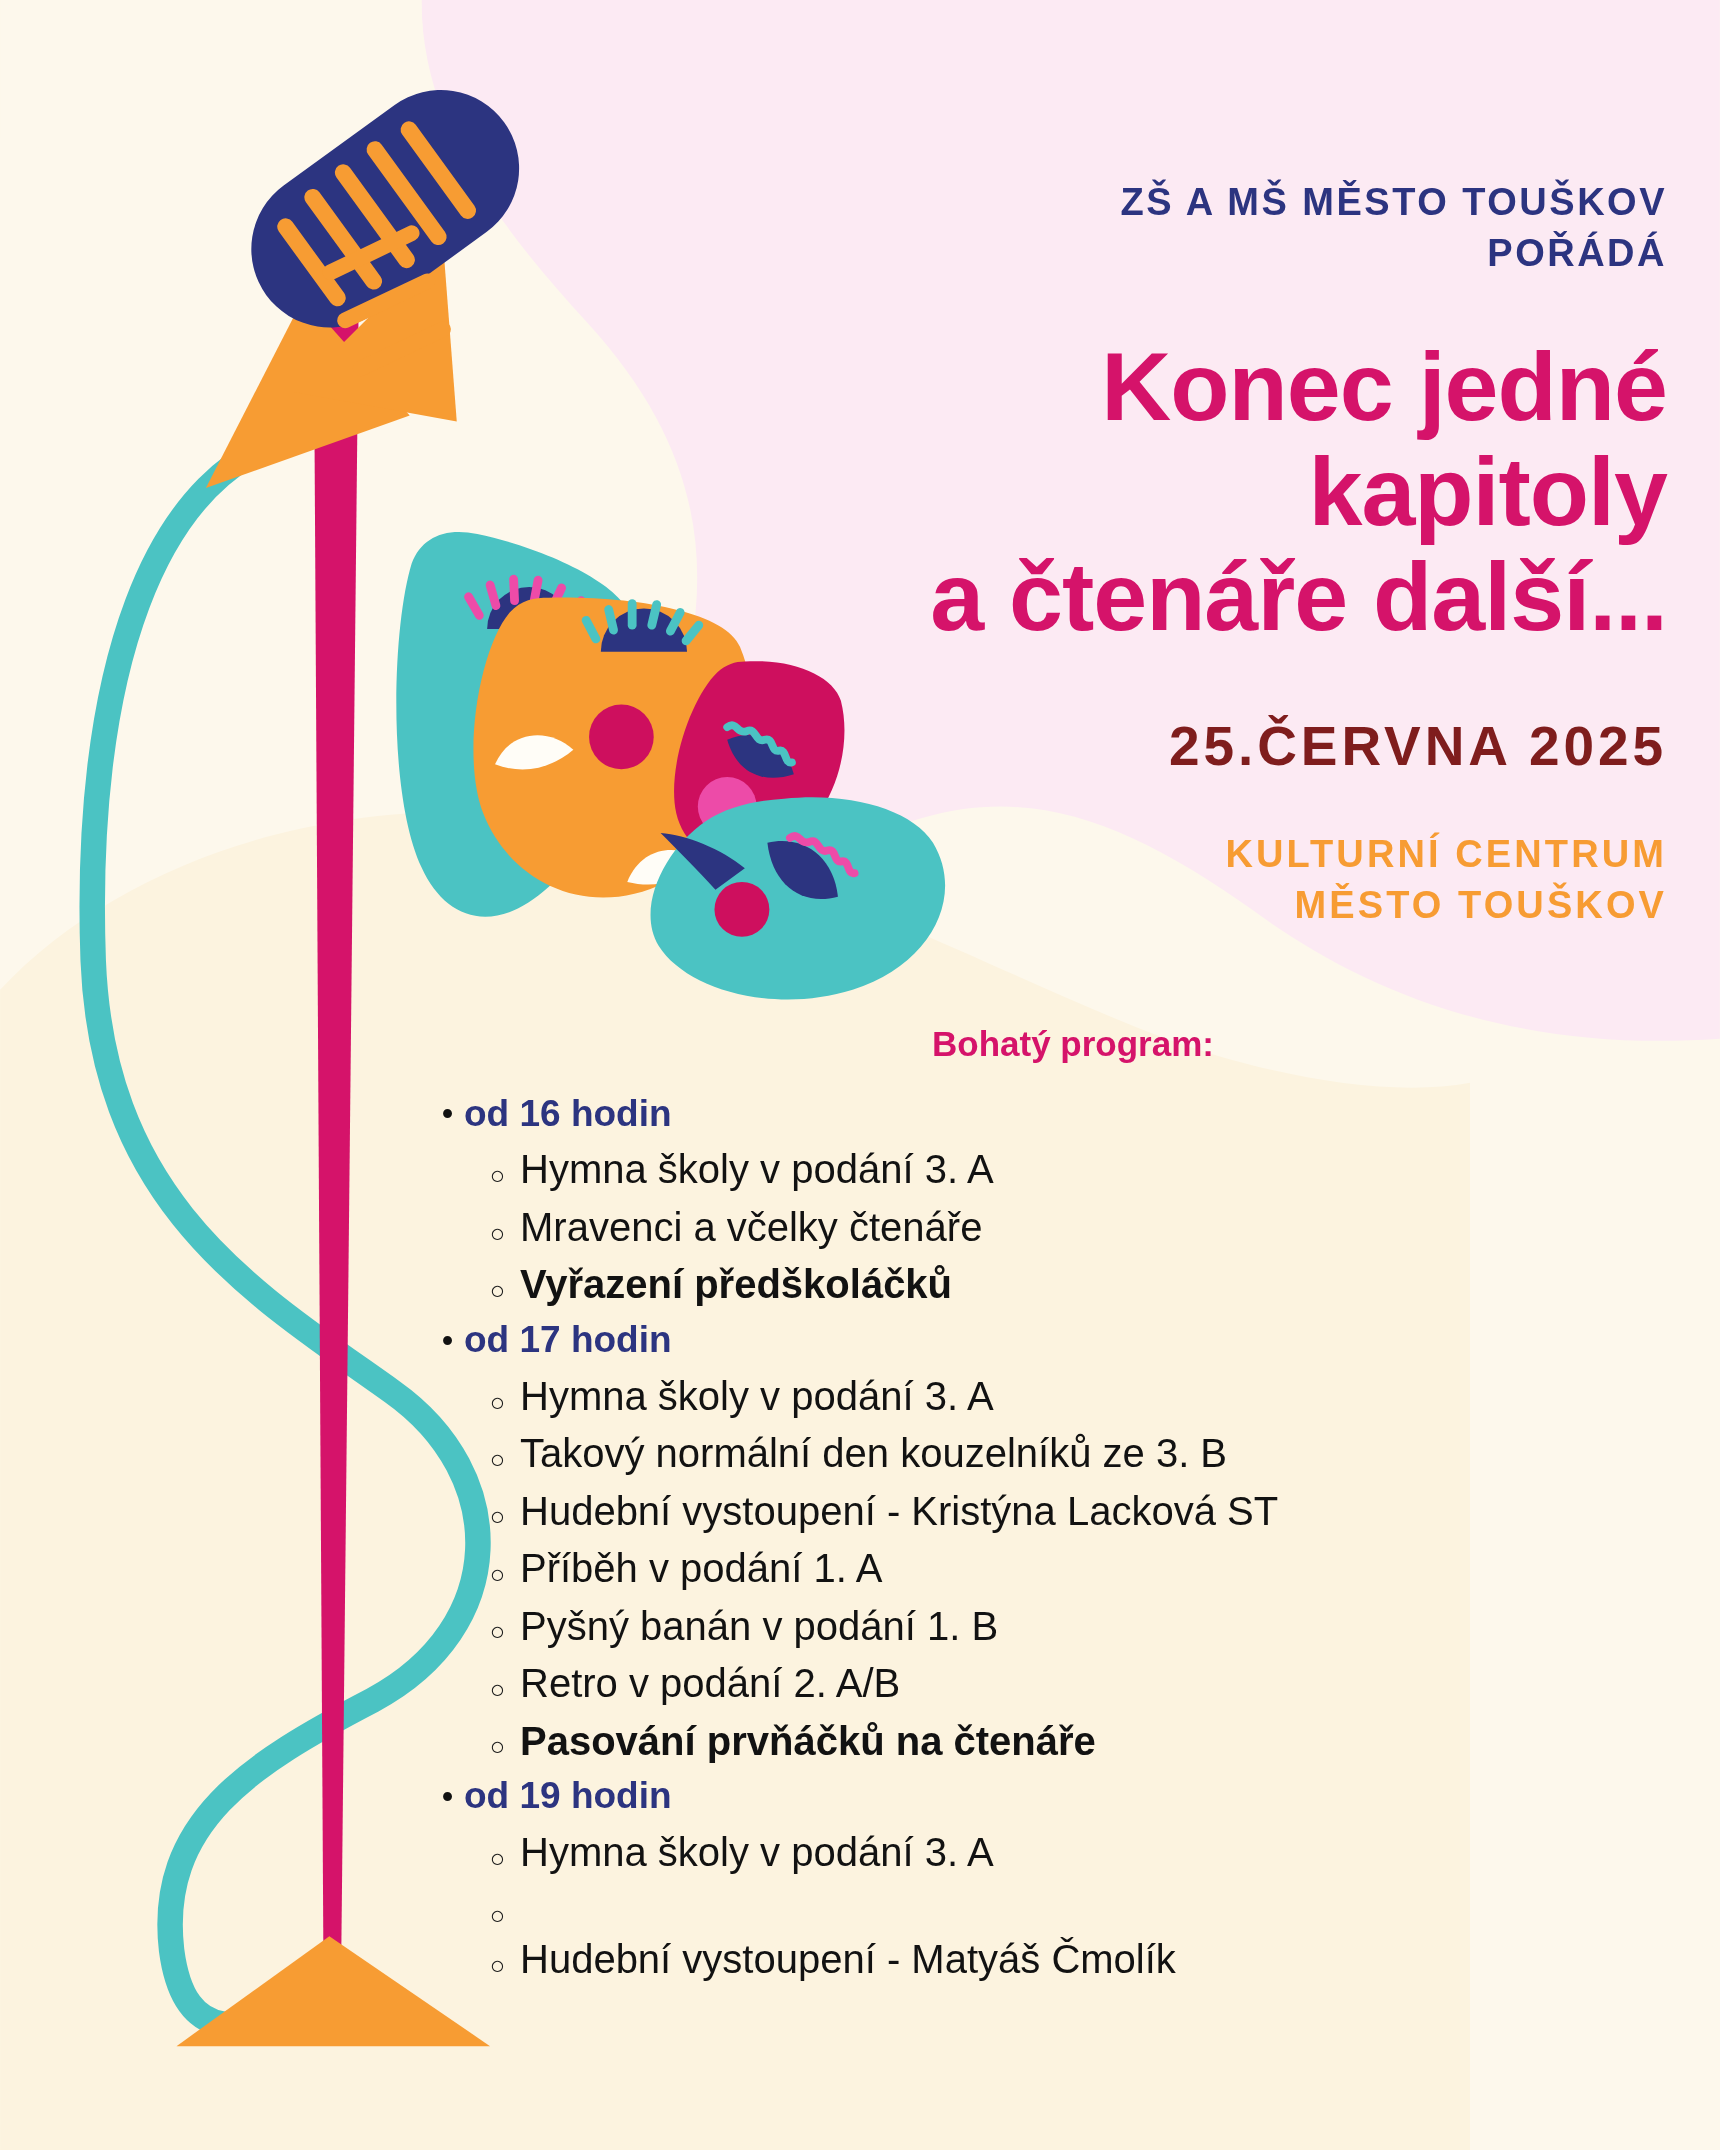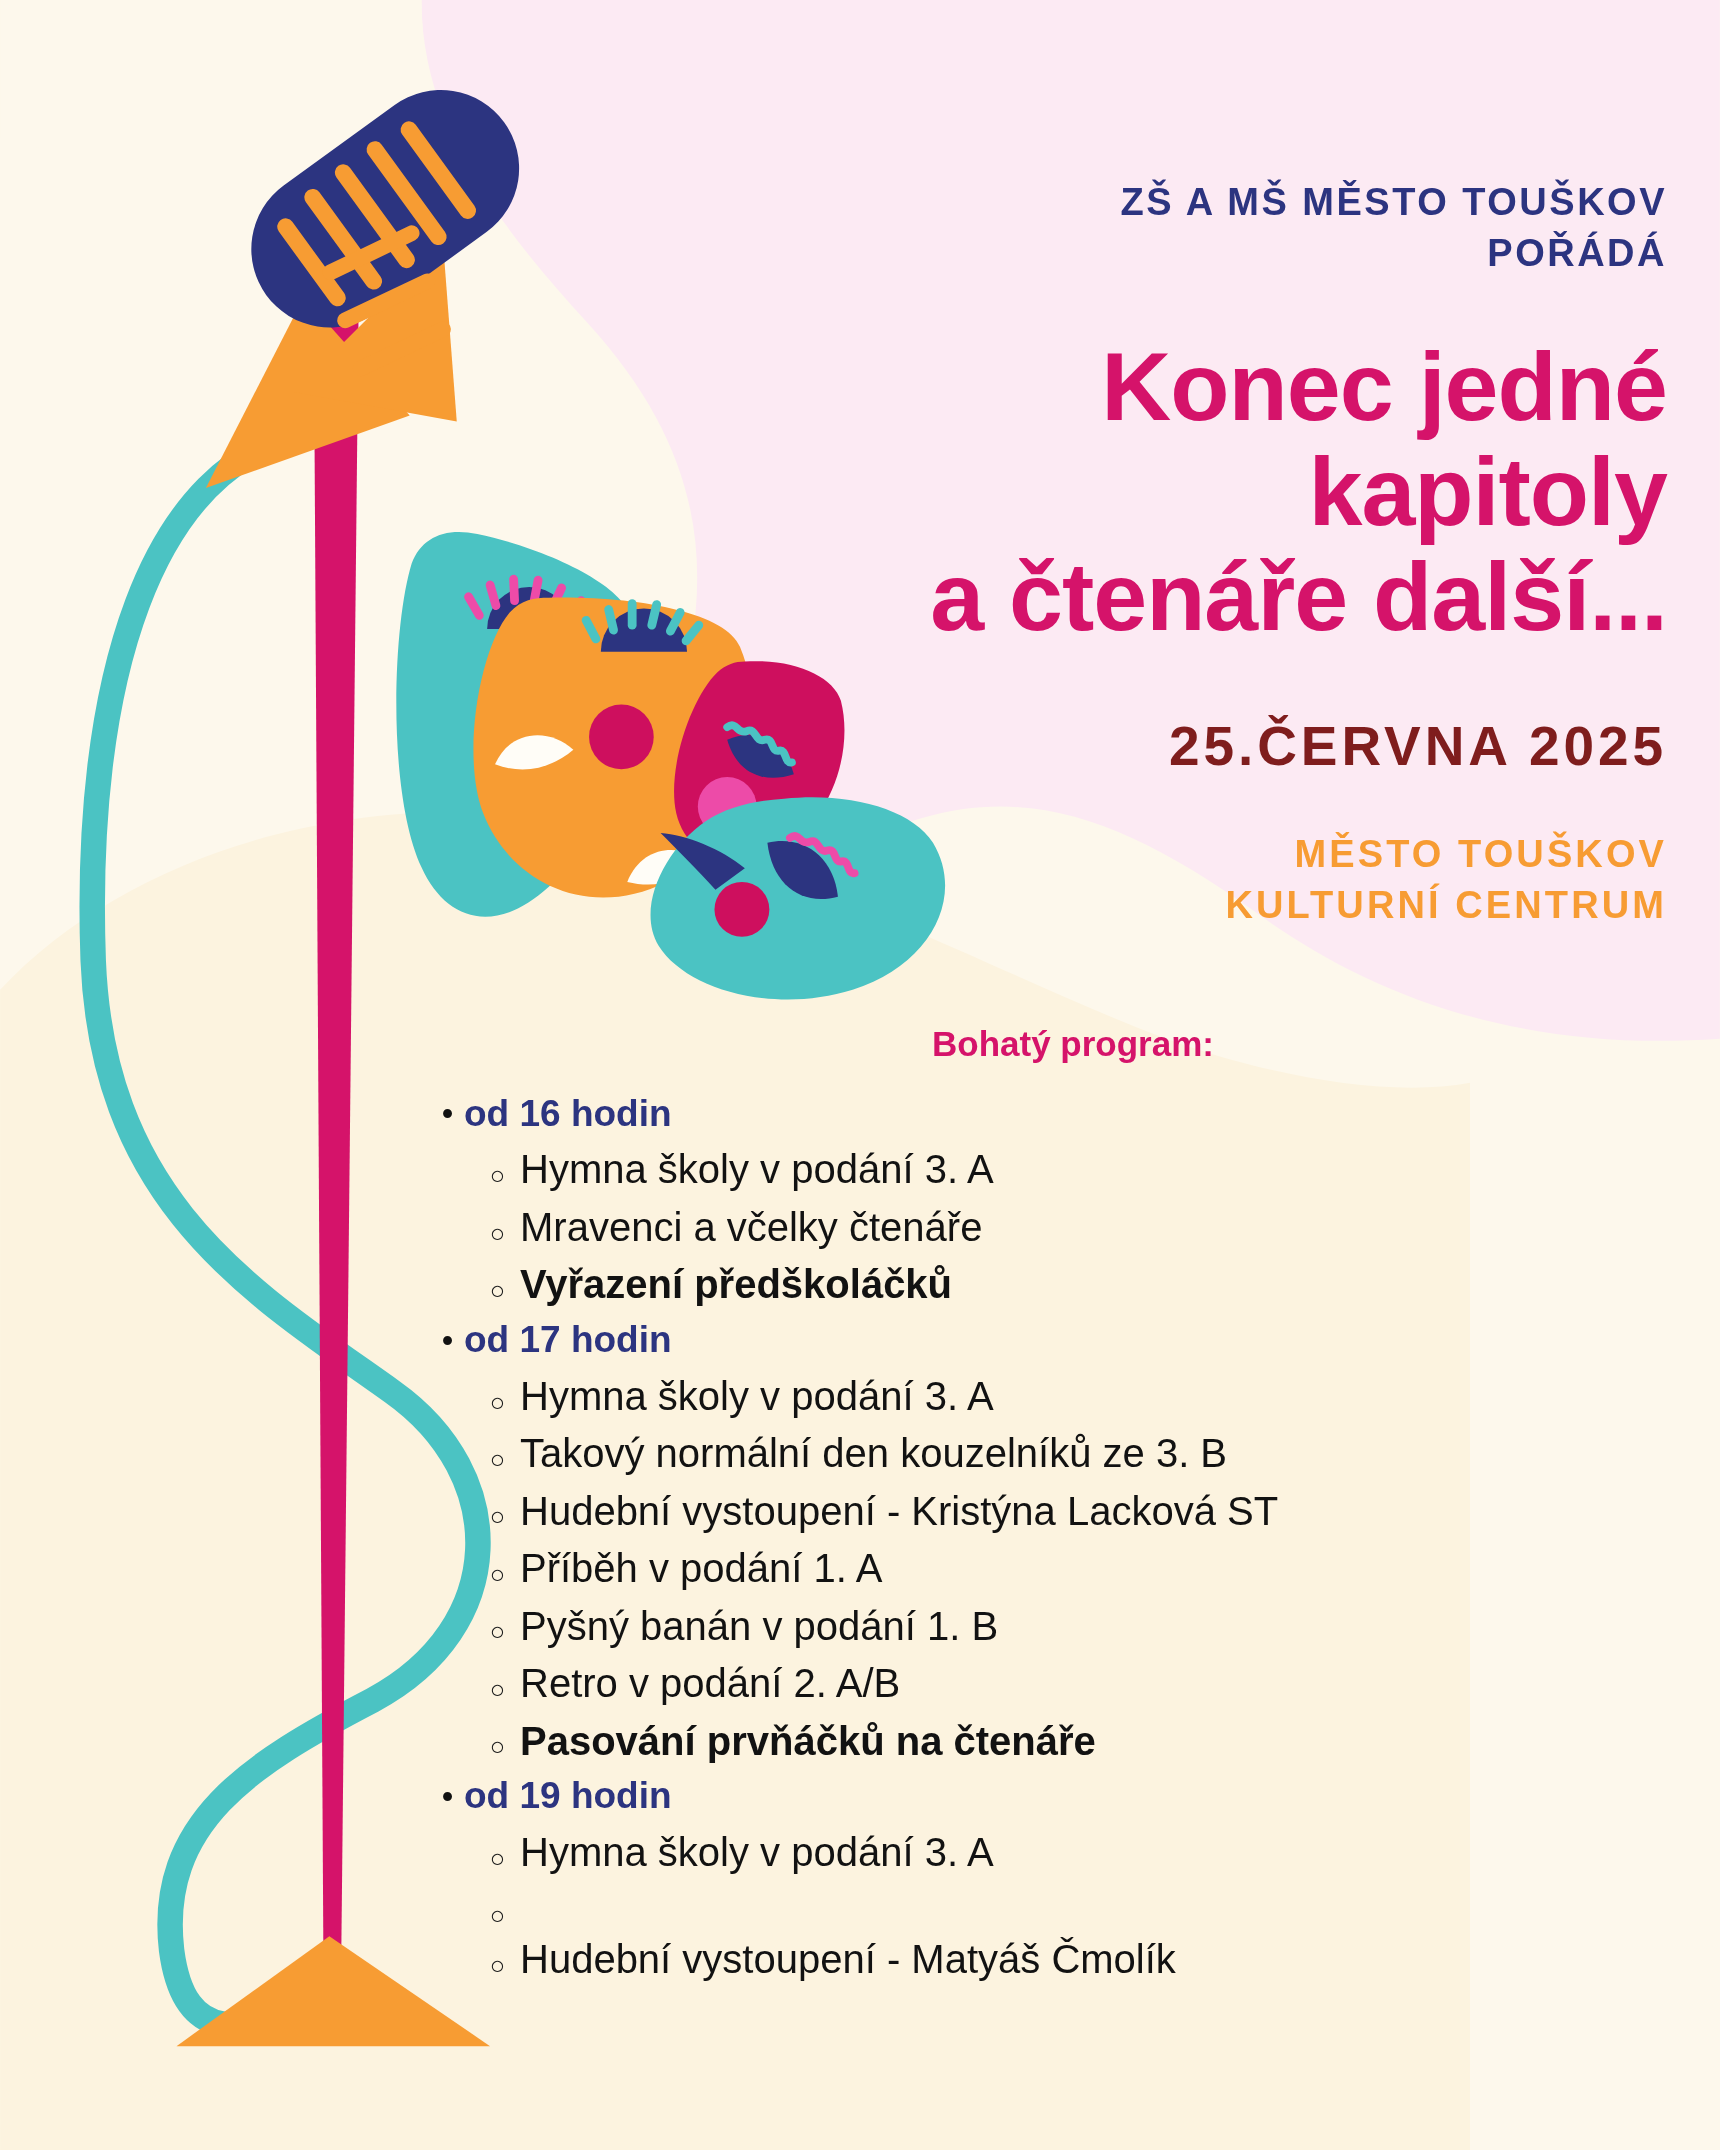--- a/index.html
+++ b/index.html
@@ -259,22 +259,22 @@
     </div>
 
     <h1 class="title">
       <span class="l1">Konec jedné kapitoly</span>
       <span class="l2">a čtenáře další...</span>
     </h1>
 
     <div class="date">25.ČERVNA 2025</div>
 
     <div class="venue">
+      <div>KULTURNÍ CENTRUM</div>
       <div>MĚSTO TOUŠKOV</div>
-      <div>KULTURNÍ CENTRUM</div>
     </div>
   </div>
 
   <div class="program">
     <div class="program-heading">Bohatý program:</div>
     <div id="program-groups">
         <div class="prog-group">
           <div class="time-row">
             <span class="bullet-solid">•</span>
             <span class="time-label">od 16 hodin</span>

